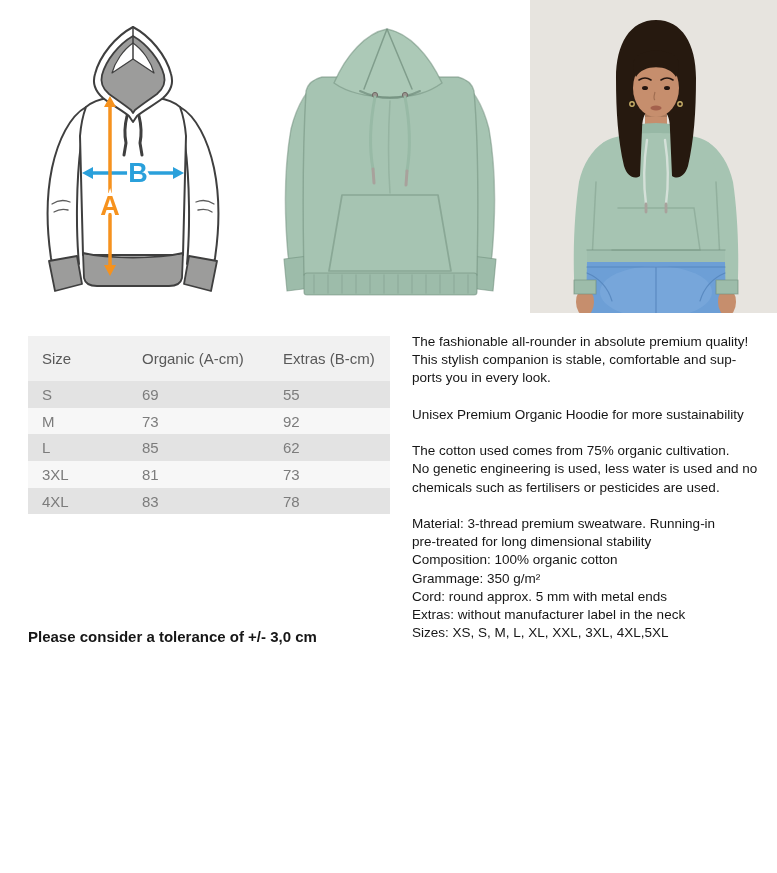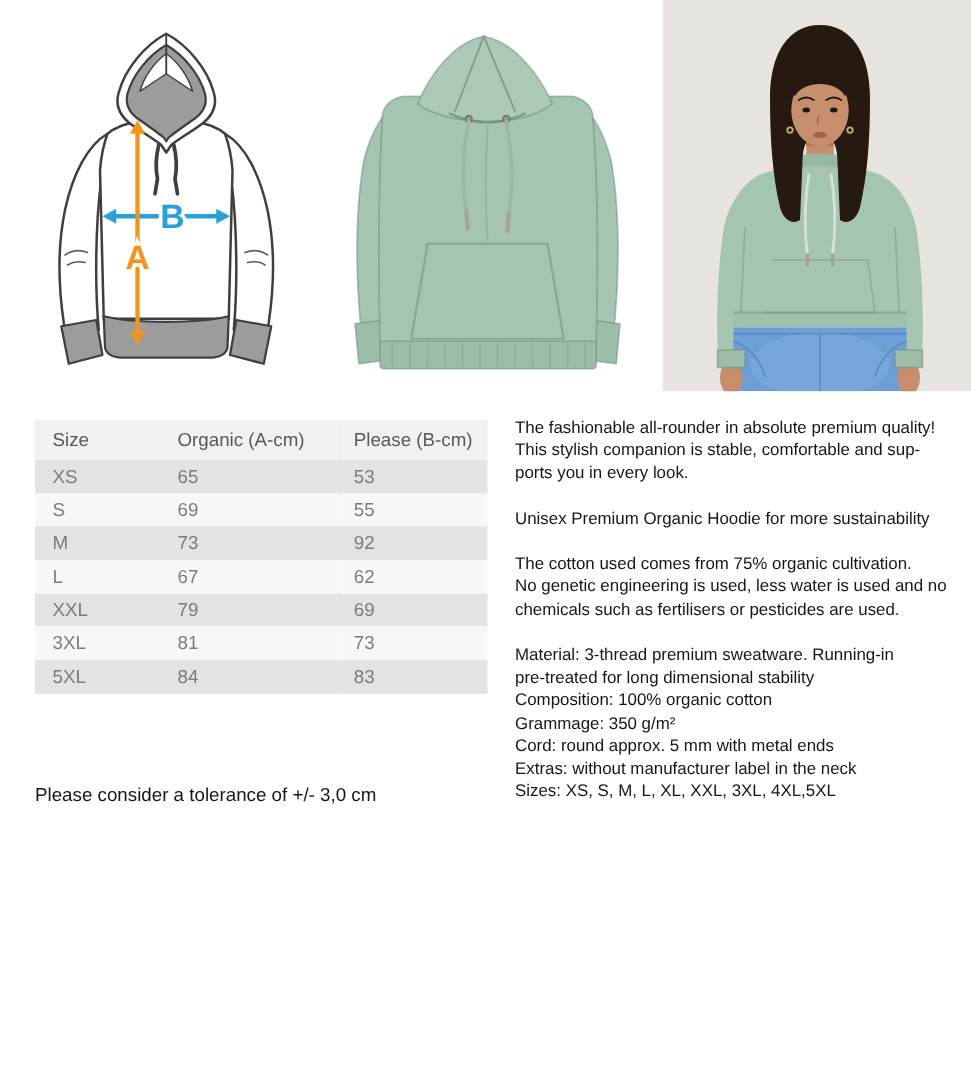--- a/index.html
+++ b/index.html
@@ -45,28 +45,28 @@
   .skin{fill:var(--skin,#C68E6D);}
   .hair{fill:var(--hair,#26190F);}
   .denim{fill:var(--denim-blue,#6D9FD6);}
   .denim-line{fill:none;stroke:#4E7FB6;stroke-width:1.2;stroke-linecap:round;opacity:.7;}
   .face-line{fill:none;stroke:#231510;stroke-width:1.6;stroke-linecap:round;}
   .m-cord{fill:none;stroke:#D4E0D8;stroke-width:2.4;stroke-linecap:round;}
 
   
   .size-table{position:absolute;left:28px;top:336px;width:362px;border-collapse:collapse;table-layout:fixed;}
   .size-table col.c1{width:100px;} .size-table col.c2{width:141px;} .size-table col.c3{width:121px;}
-  .size-table th{height:32px;background:var(--table-header-bg,#F1F1F1);color:var(--table-header-text,#595959);
+  .size-table th{height:45px;background:var(--table-header-bg,#F1F1F1);color:var(--table-header-text,#595959);
     font-weight:400;font-size:15px;text-align:left;padding:0 0 0 14px;vertical-align:middle;}
   .size-table td{height:26.7px;font-size:15px;color:var(--table-cell-text,#7C7C7C);
     text-align:left;padding:0 0 0 14px;vertical-align:middle;}
   .size-table tbody tr:nth-child(odd){background:var(--table-row-dark,#E3E3E3);}
   .size-table tbody tr:nth-child(even){background:var(--table-row-light,#F7F7F7);}
 
-  .tolerance{position:absolute;left:28px;top:628px;margin:0;font-size:15px;color:#161616;}
+  .tolerance{position:absolute;left:28px;top:628px;margin:0;font-size:15px;color:#161616;font-weight:bold;}
 
   .description{position:absolute;left:412px;top:333px;width:352px;color:#161616;}
   .description p{margin:0 0 18.2px;font-size:13.5px;line-height:18.2px;white-space:pre-line;}
   .description p:last-child{margin-bottom:0;}
 </style>
 </head>
 <body>
 
 <div class="page">
 
@@ -182,58 +182,48 @@
   <table class="size-table">
     <colgroup>
         <col class="c1">
         <col class="c2">
         <col class="c3">
       </colgroup>
     <thead>
       <tr>
         <th>Size</th>
         <th>Organic (A-cm)</th>
-        <th>Please (B-cm)</th>
+        <th>Extras (B-cm)</th>
       </tr>
     </thead>
     <tbody>
-      <tr>
-        <td>XS</td>
-        <td>65</td>
-        <td>53</td>
-      </tr>
       <tr>
         <td>S</td>
         <td>69</td>
         <td>55</td>
       </tr>
       <tr>
         <td>M</td>
         <td>73</td>
         <td>92</td>
       </tr>
       <tr>
         <td>L</td>
-        <td>67</td>
+        <td>85</td>
         <td>62</td>
-      </tr>
-      <tr>
-        <td>XXL</td>
-        <td>79</td>
-        <td>69</td>
       </tr>
       <tr>
         <td>3XL</td>
         <td>81</td>
         <td>73</td>
       </tr>
       <tr>
-        <td>5XL</td>
-        <td>84</td>
+        <td>4XL</td>
         <td>83</td>
+        <td>78</td>
       </tr>
     </tbody>
   </table>
 
   <p class="tolerance">Please consider a tolerance of +/- 3,0 cm</p>
 
   <div class="description">
     <p>The fashionable all-rounder in absolute premium quality!
 This stylish companion is stable, comfortable and sup-
 ports you in every look.</p>

